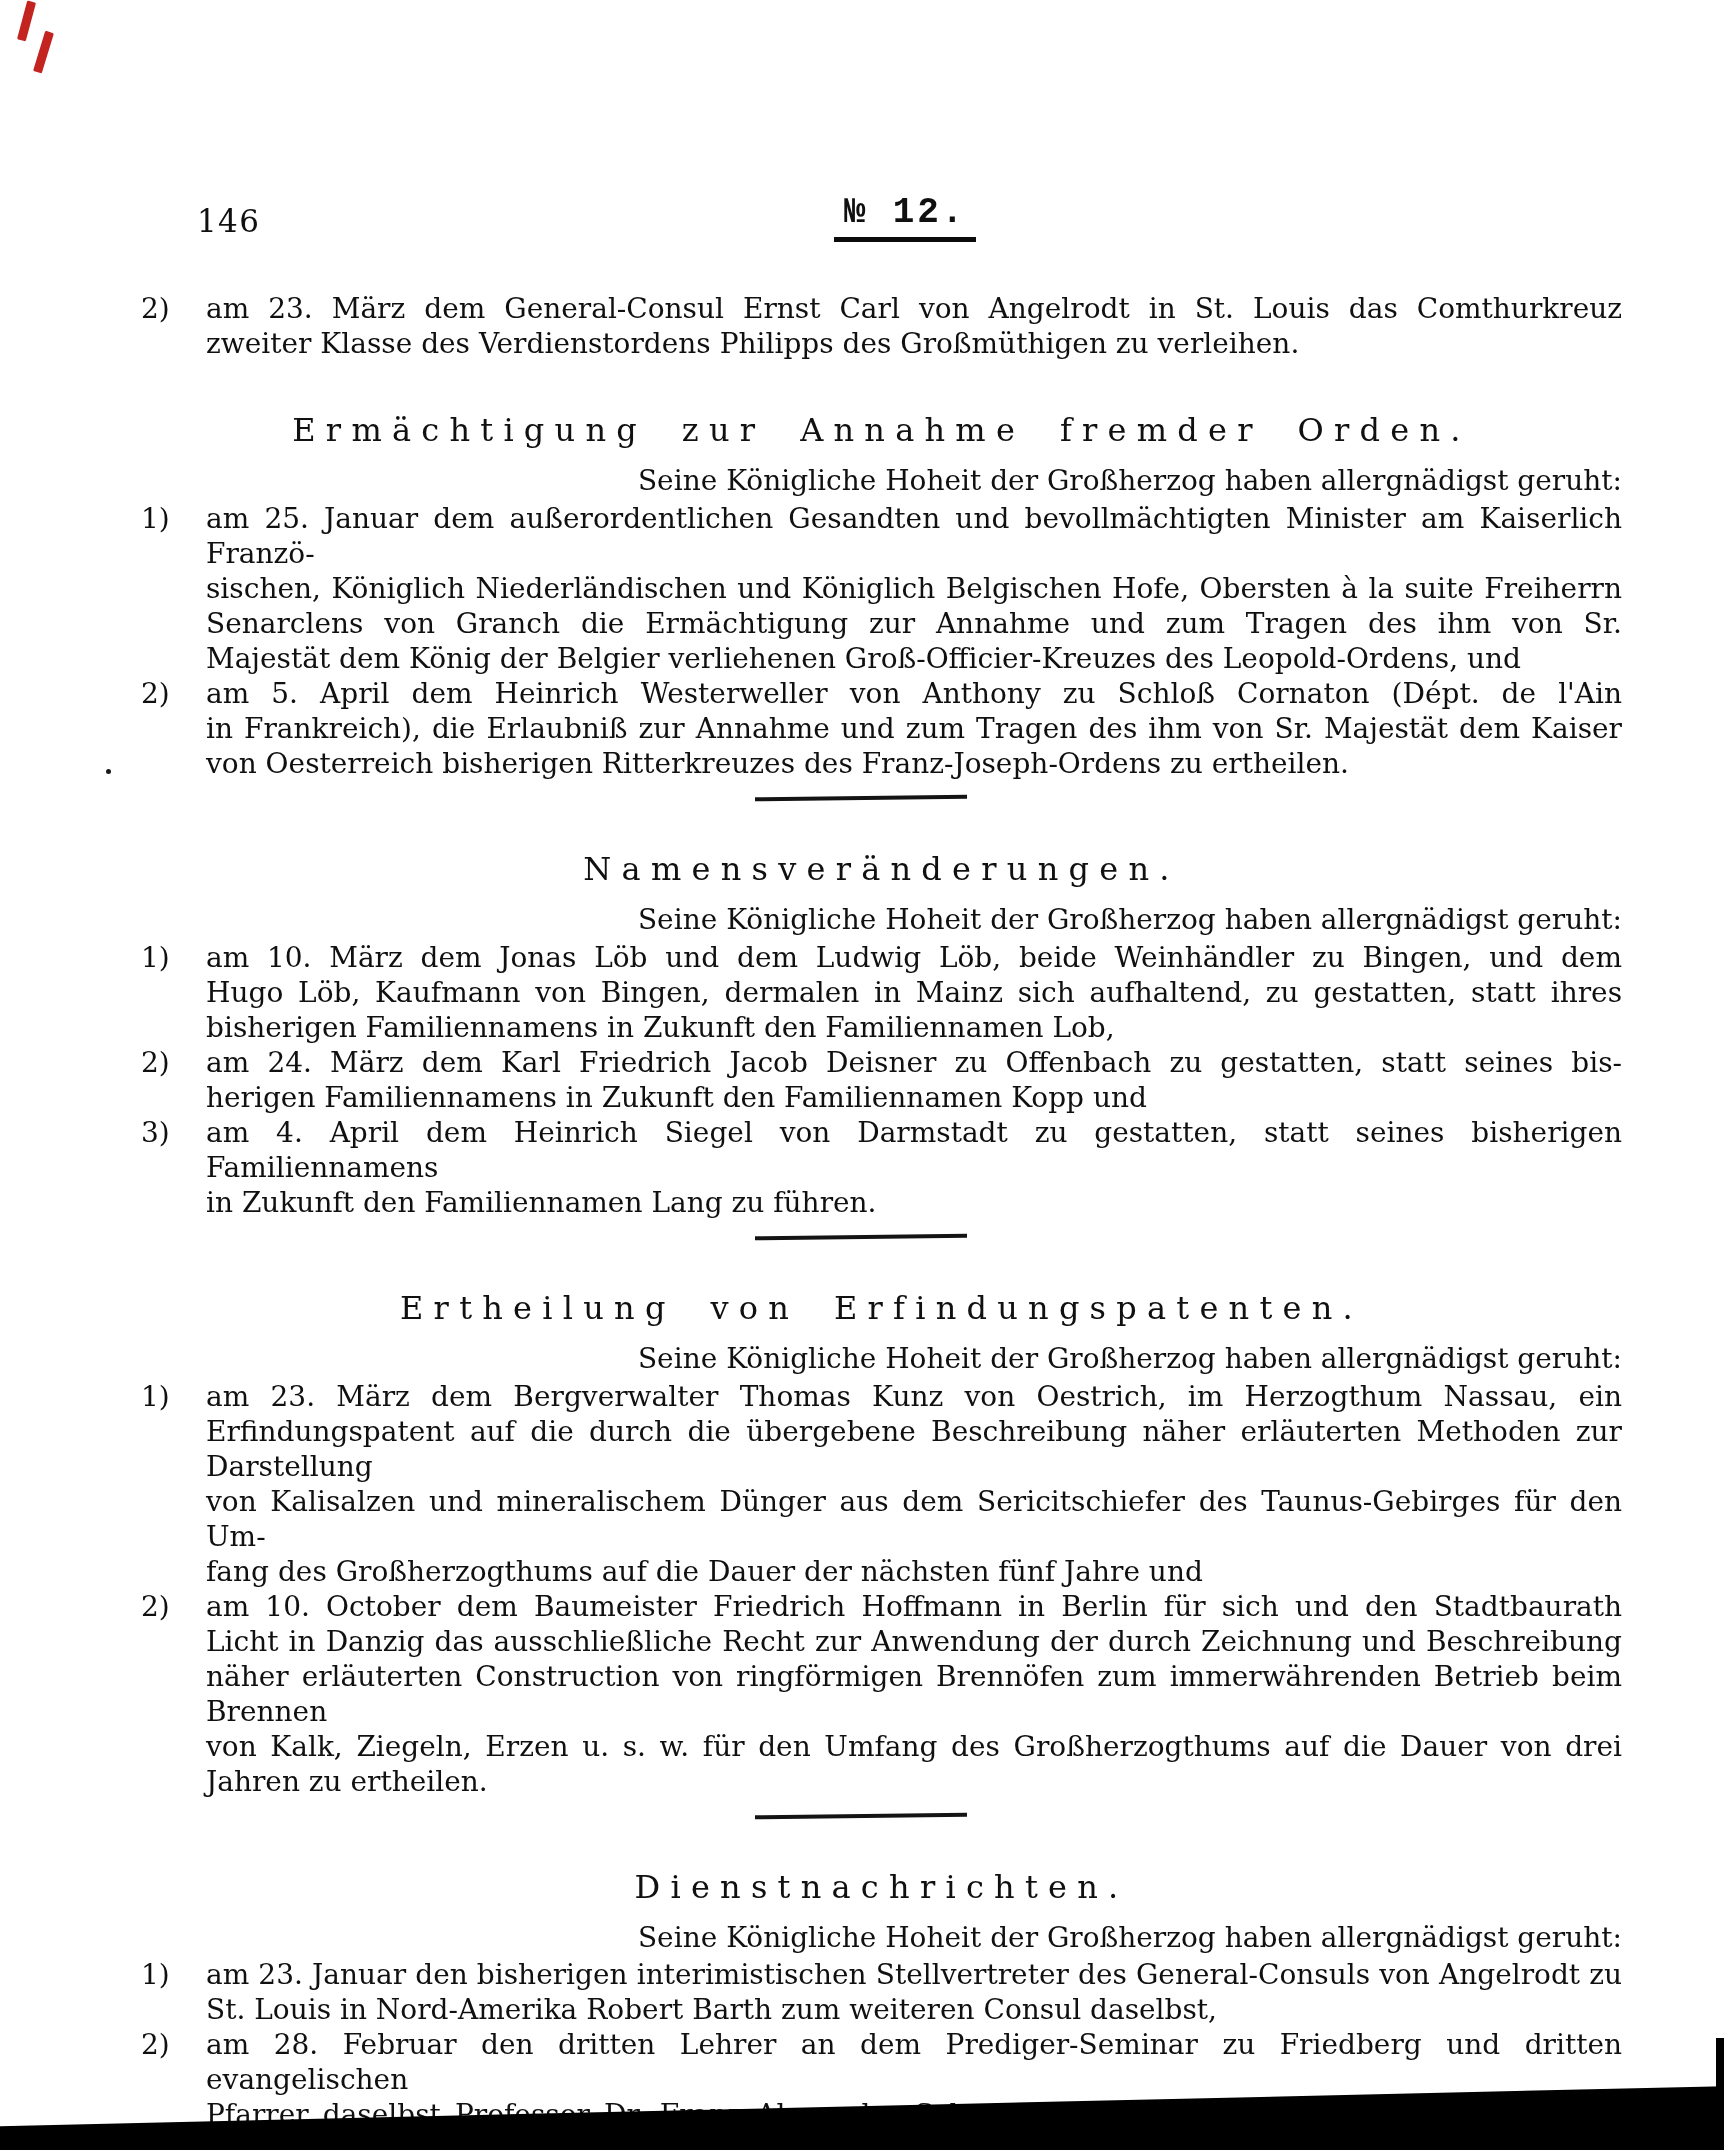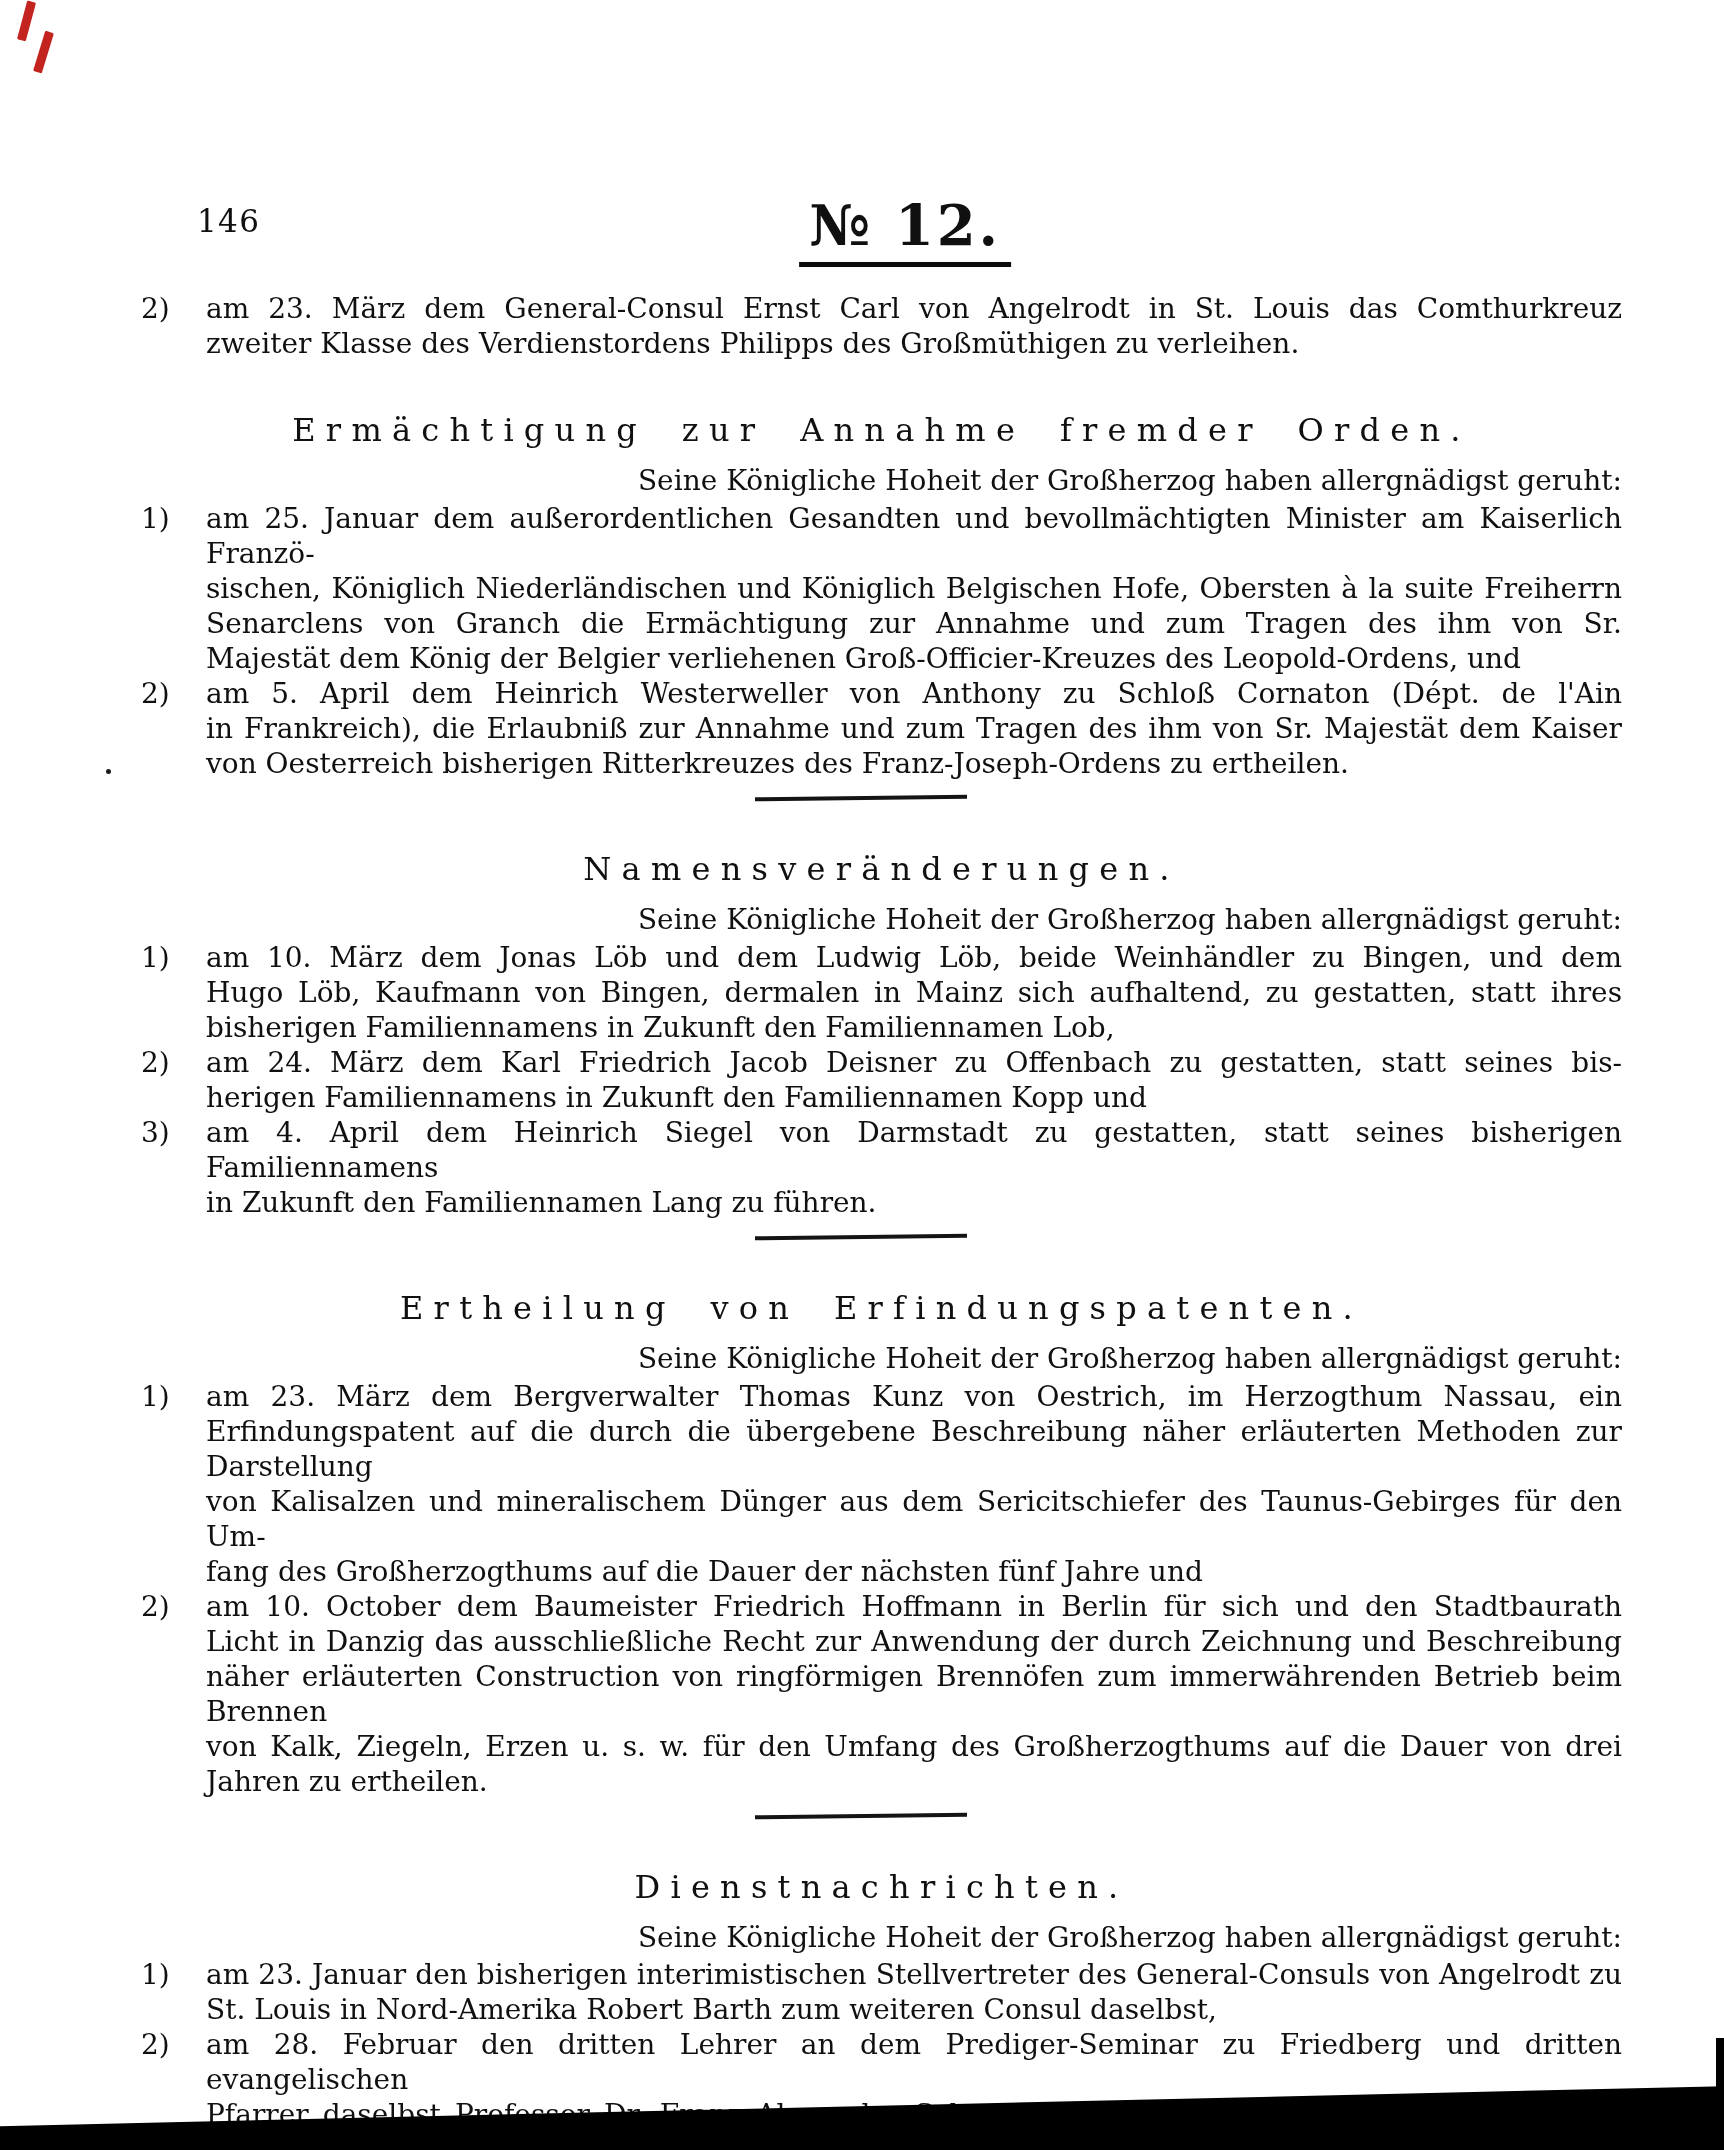--- a/index.html
+++ b/index.html
@@ -11,22 +11,22 @@
     position: relative;
     overflow: hidden;
   }
   .page { position: absolute; inset: 0; }
 
   
   .page-header { position: absolute; top: 192px; left: 0; right: 0; height: 64px; }
   .pagenum { position: absolute; left: 159px; top: 11.3px; font-size: 31px; letter-spacing: 1.4px; margin-left: 38px; }
   .issue {
     position: absolute; left: 905px; top: 0; transform: translateX(-50%);
-    font-size: 56px; font-weight: 700; letter-spacing: 2.8px;
-    border-bottom: 5px solid #0c0c0c; padding: 0 10px 4.2px 10px;
+    font-size: 36px; font-weight: 700; letter-spacing: 2.8px;
+    border-bottom: 5px solid #0c0c0c; padding: 0 10px 4.2px 10px; font-family: Liberation Mono, monospace;
   }
 
   
   .content { position: absolute; top: 291px; left: 141px; width: 1481px; }
 
   .item { position: relative; padding-left: 65px; }
   .marker { position: absolute; left: 0; top: 0; font-size: 28px; line-height: 35px; }
   .line {
     font-size: 28px; line-height: 35px;
     text-align: justify; text-align-last: justify;

